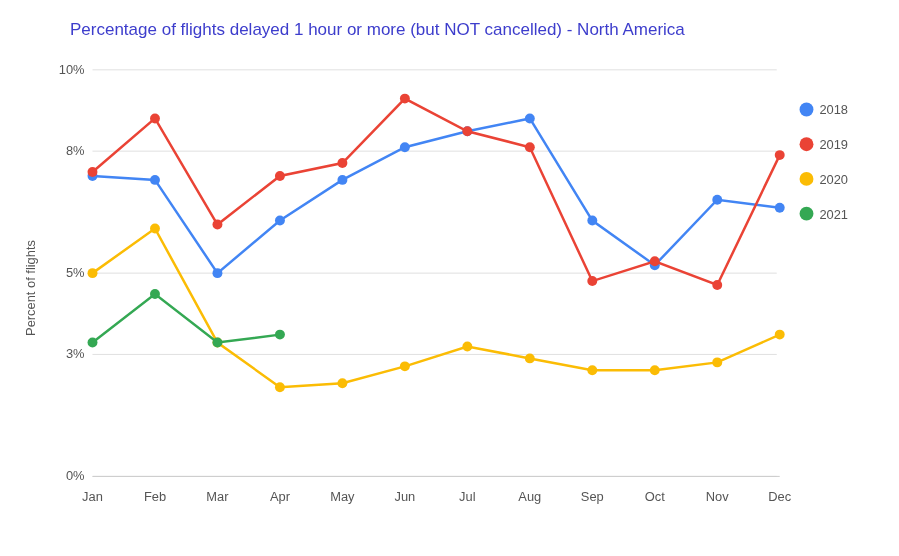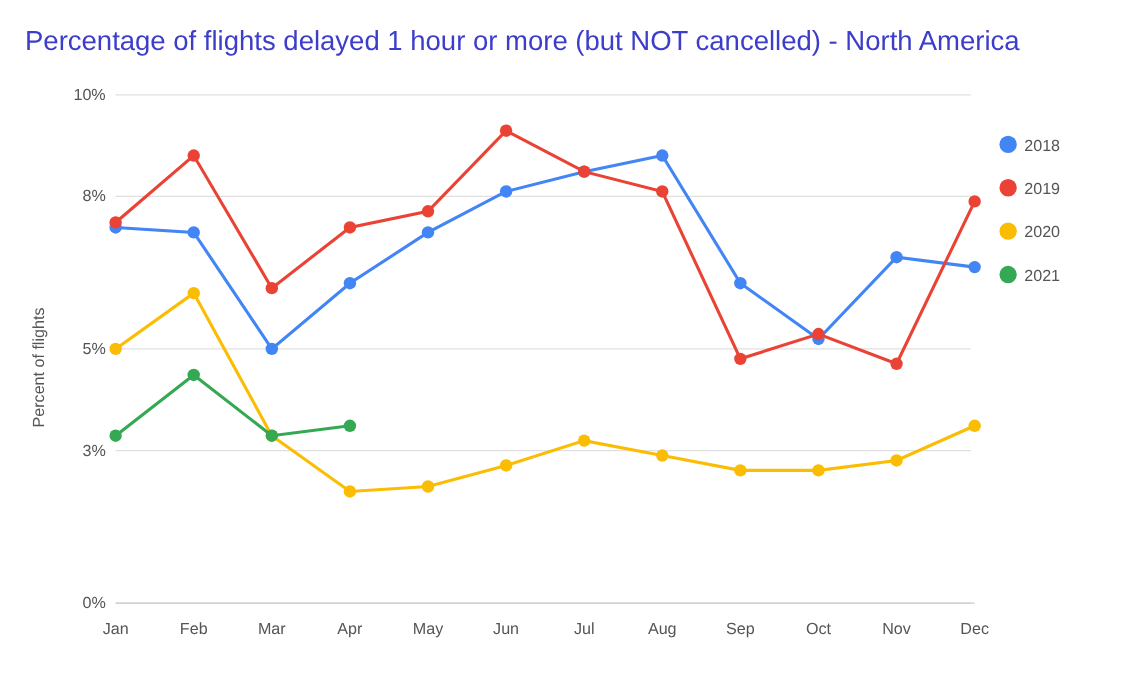--- a/index.html
+++ b/index.html
@@ -11,23 +11,24 @@
       overflow: hidden;
     }
     #chart-container {
       width: 899px;
       height: 556px;
       position: relative;
       padding: 20px 20px 10px 20px;
     }
     #chart-title {
       color: #3d3dcc;
-      font-size: 22px;
+      font-size: 17px;
       font-weight: normal;
       margin-bottom: 10px;
+      margin-left: 50px;
     }
     #chart-area {
       position: relative;
       width: 100%;
       height: calc(100% - 50px);
     }
     svg#main-chart {
       width: 100%;
       height: 100%;
     }

